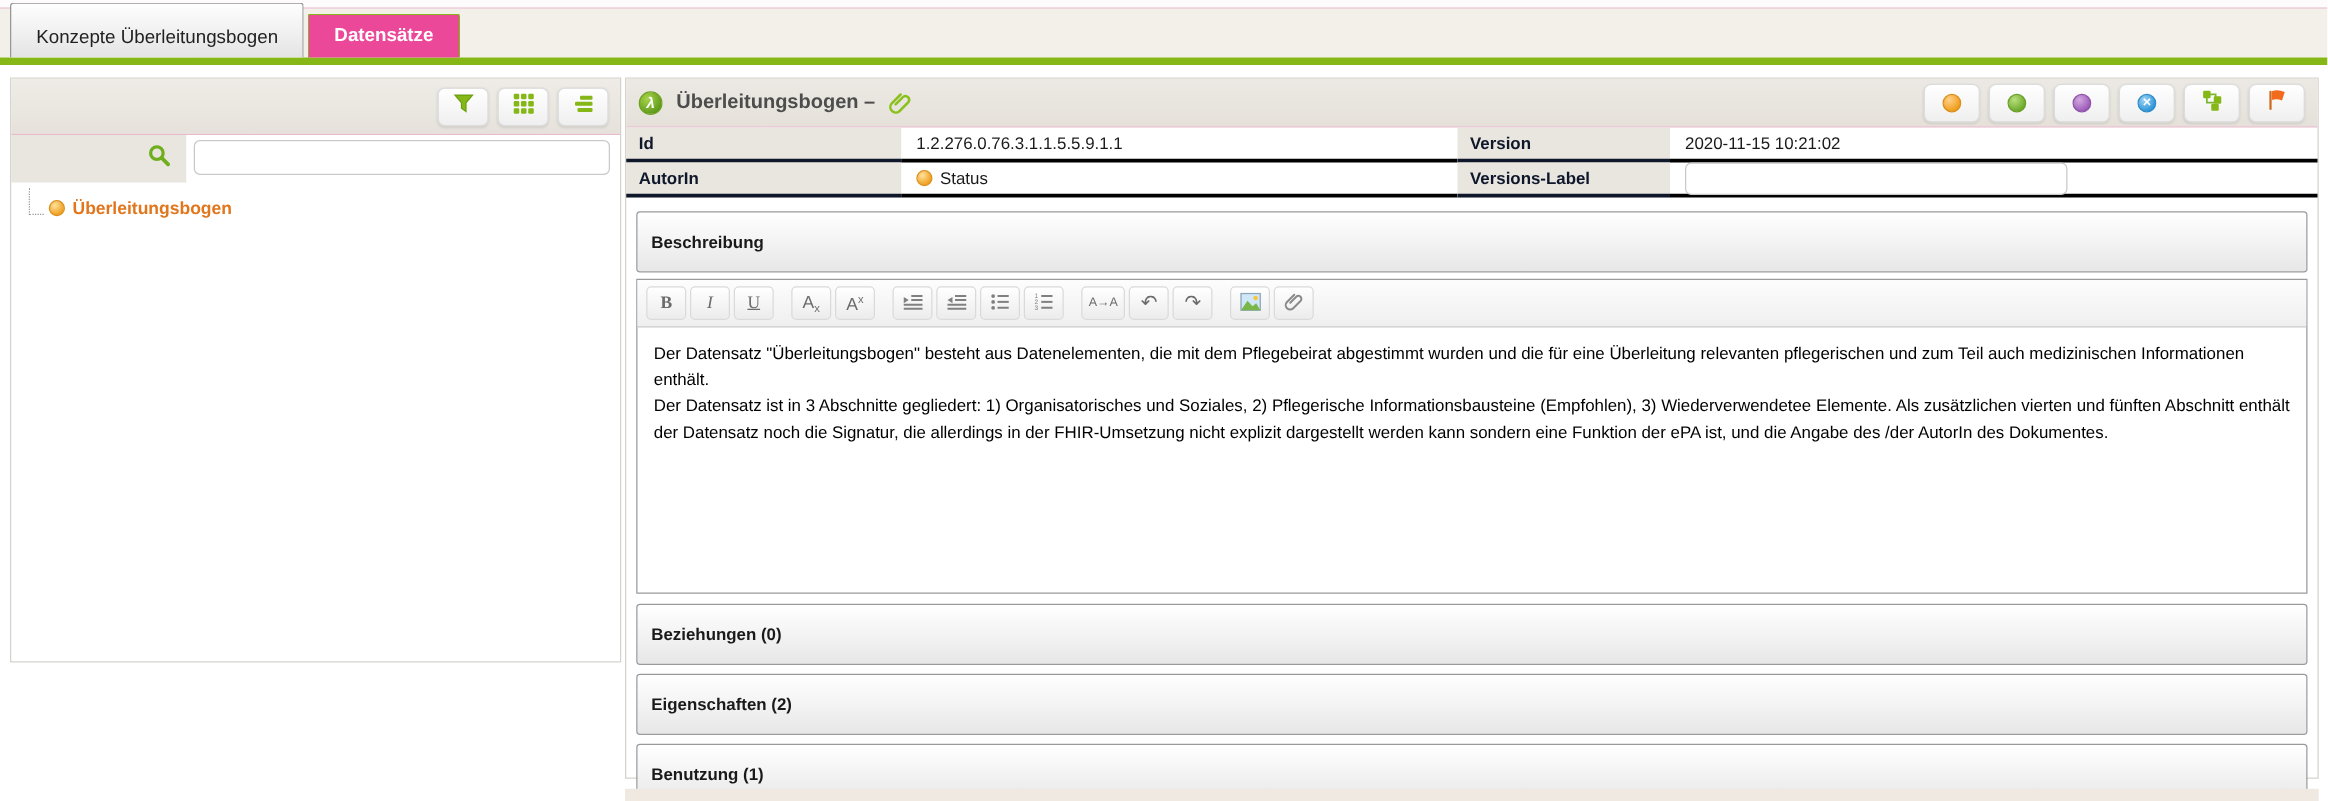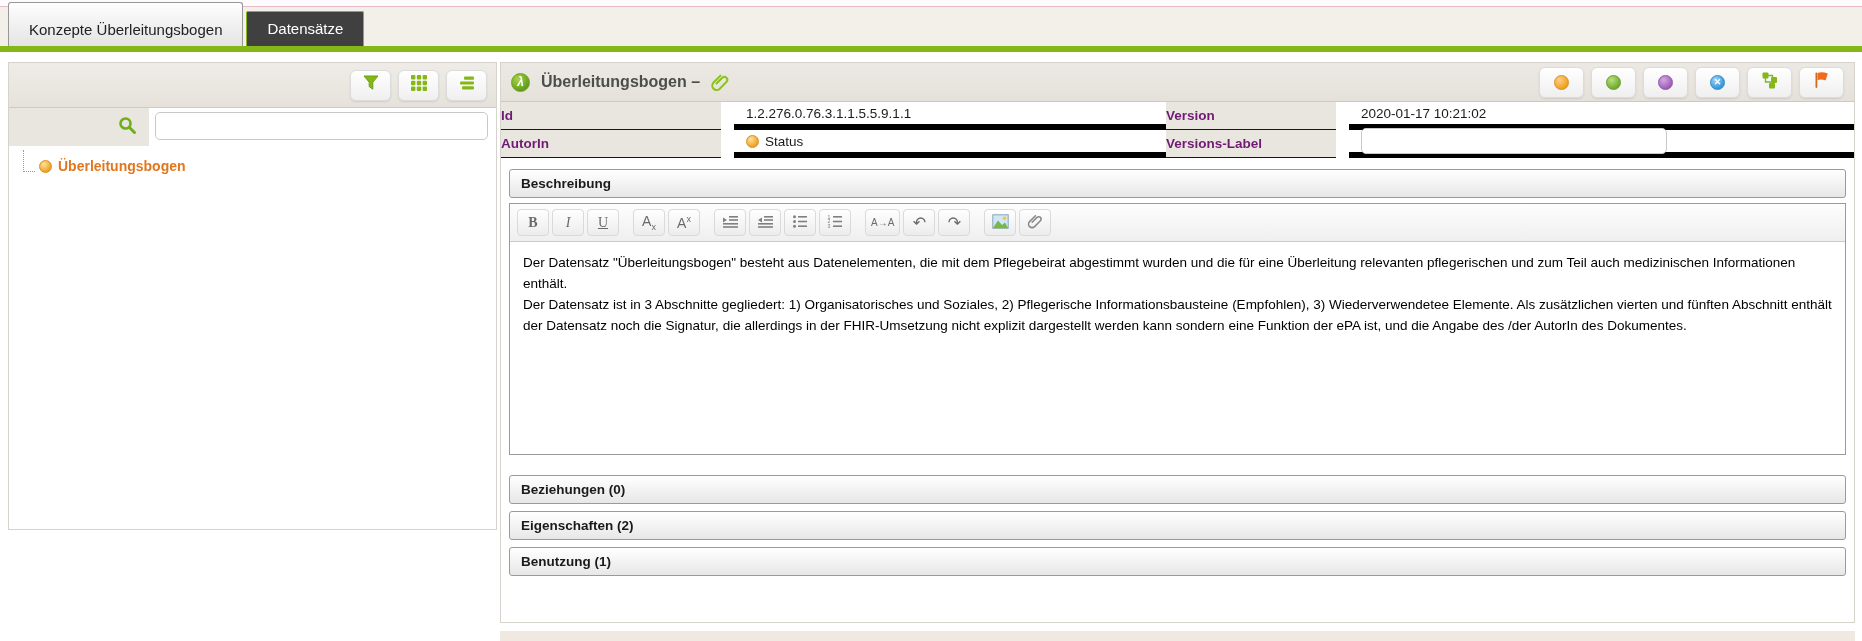--- a/index.html
+++ b/index.html
@@ -11,22 +11,22 @@
   
   .top-white { height:7px; background:#fdfbfb; border-bottom:1px solid #e6bccb; }
   .tab-strip { height:39px; background:#f3efe9; display:flex; align-items:flex-end; padding-left:8px; gap:3px; }
   .tab { font-size:15px; cursor:pointer; white-space:nowrap; }
   .tab.inactive {
     padding:18px 20px 8px 20px; color:#222;
     background:linear-gradient(#fefefe,#e4e4e4);
     border:1px solid #979797; border-bottom:none; border-radius:3px 3px 0 0;
   }
   .tab.active {
-    padding:8px 20px 9px 20px; color:#fff; font-weight:normal;
-    background:#404040; border:1px solid #85b716; border-bottom:none; border-radius:2px 2px 0 0;
+    padding:8px 20px 9px 20px; color:#fff; font-weight:bold;
+    background:#ec4899; border:1px solid #85b716; border-bottom:none; border-radius:2px 2px 0 0;
   }
   .green-bar { height:6px; background:#85b716; }
 
   
   .left-panel {
     position:absolute; left:8px; top:62px; width:489px; height:468px;
     background:#fff; border:1px solid #d6d3cc;
   }
   .right-panel {
     position:absolute; left:500px; top:62px; width:1355px; height:561px;
@@ -90,40 +90,40 @@
   .ball { width:15px; height:15px; border-radius:50%; }
   .ball.orange { background:radial-gradient(circle at 35% 30%, #ffd089, #ef9c18 75%); border:1px solid #d98f1d; }
   .ball.green  { background:radial-gradient(circle at 35% 30%, #b9e07e, #6aa828 75%); border:1px solid #69a12a; }
   .ball.purple { background:radial-gradient(circle at 35% 30%, #d3a9e0, #9b59b8 75%); border:1px solid #8e54a8; }
   .ball.blue   { background:radial-gradient(circle at 35% 30%, #9fd4f5, #2e95d8 75%); border:1px solid #2f8cc9;
                  color:#fff; font-size:9px; font-weight:bold; display:flex; align-items:center; justify-content:center; }
 
   
   .field-grid { display:grid; grid-template-columns:220px 445px 170px 1fr; }
   .f-label {
-    background:#e9e6e0; font-weight:bold; color:#701a75; font-size:13.5px;
-    height:28px; display:flex; align-items:center; 
-    border-bottom:1px solid #0f172a;
-  }
-  .f-value { height:28px; display:flex; align-items:center; padding-left:12px; font-size:13.5px; color:#1a1a1a; border-bottom:6px solid #000000;margin-left:13px; }
+    background:#e9e6e0; font-weight:bold; color:#0f172a; font-size:13.5px;
+    height:28px; display:flex; align-items:center; padding-left:10px;
+    border-bottom:3px solid #0f172a;
+  }
+  .f-value { height:28px; display:flex; align-items:center; padding-left:12px; font-size:13.5px; color:#1a1a1a; border-bottom:3px solid #000000; }
   .status-dot {
     width:13px; height:13px; border-radius:50%; margin-right:6px;
     background:radial-gradient(circle at 35% 30%, #ffe29a, #f0a226 70%); border:1px solid #d98f1d;
   }
   .vlabel-input {
     width:306px; height:26px; border:1px solid #c9c9c9; border-radius:5px;
     font-family:"Liberation Sans",sans-serif; font-size:13px; padding:0 8px; outline:none;
   }
 
   
   .rp-body { padding:5px 8px 0 8px; }
   .acc-bar {
     border:1px solid #9a9a9a; border-radius:3px;
     background:linear-gradient(#ffffff,#e7e7e7);
-    padding:6px 11px; font-weight:bold; font-size:13.5px; color:#1a1a1a;
+    padding:16px 11px; font-weight:bold; font-size:13.5px; color:#1a1a1a;
     cursor:pointer; margin-top:7px;
   }
   .acc-bar.first { margin-top:6px; }
   .editor {
     border:1px solid #9a9a9a; margin-top:5px; background:#fff;
   }
   .editor-toolbar {
     background:linear-gradient(#fdfdfd,#efefef); border-bottom:1px solid #c9c9c9;
     padding:5px 7px; display:flex; align-items:center; gap:3px;
   }
@@ -263,21 +263,21 @@
           <path d="M4.5 2 Q9 0.2 14.8 2.6 L12.6 9.4 Q8.5 7.6 4.5 9 Z" fill="#f26a1c"></path>
         </svg>
       </span>
     </div>
   </div>
 
   <div class="field-grid">
     <div class="f-label">Id</div>
     <div class="f-value">1.2.276.0.76.3.1.1.5.5.9.1.1</div>
     <div class="f-label">Version</div>
-    <div class="f-value">2020-01-17 10:21:02</div>
+    <div class="f-value">2020-11-15 10:21:02</div>
 
     <div class="f-label">AutorIn</div>
     <div class="f-value">
       <span class="status-dot"></span>
       <span>Status</span>
     </div>
     <div class="f-label">Versions-Label</div>
     <div class="f-value">
       <input class="vlabel-input" value="" style="">
     </div>
@@ -386,19 +386,19 @@
               </svg>
           </span>
         </div>
       </div>
       <div class="editor-content">
         <div>Der Datensatz "Überleitungsbogen" besteht aus Datenelementen, die mit dem Pflegebeirat abgestimmt wurden und die für eine Überleitung relevanten pflegerischen und zum Teil auch medizinischen Informationen enthält.</div>
         <div>Der Datensatz ist in 3 Abschnitte gegliedert: 1) Organisatorisches und Soziales, 2) Pflegerische Informationsbausteine (Empfohlen), 3) Wiederverwendetee Elemente. Als zusätzlichen vierten und fünften Abschnitt enthält der Datensatz noch die Signatur, die allerdings in der FHIR-Umsetzung nicht explizit dargestellt werden kann sondern eine Funktion der ePA ist, und die Angabe des /der AutorIn des Dokumentes.</div>
       </div>
     </div>
 
-    <div class="acc-bar" style="margin-top:20px;">Beziehungen (0)</div>
+    <div class="acc-bar" style="margin-top:8px;">Beziehungen (0)</div>
     <div class="acc-bar">Eigenschaften (2)</div>
     <div class="acc-bar">Benutzung (1)</div>
   </div>
 </div>
 
 <div class="bottom-strip"></div>
 
 </body></html>

